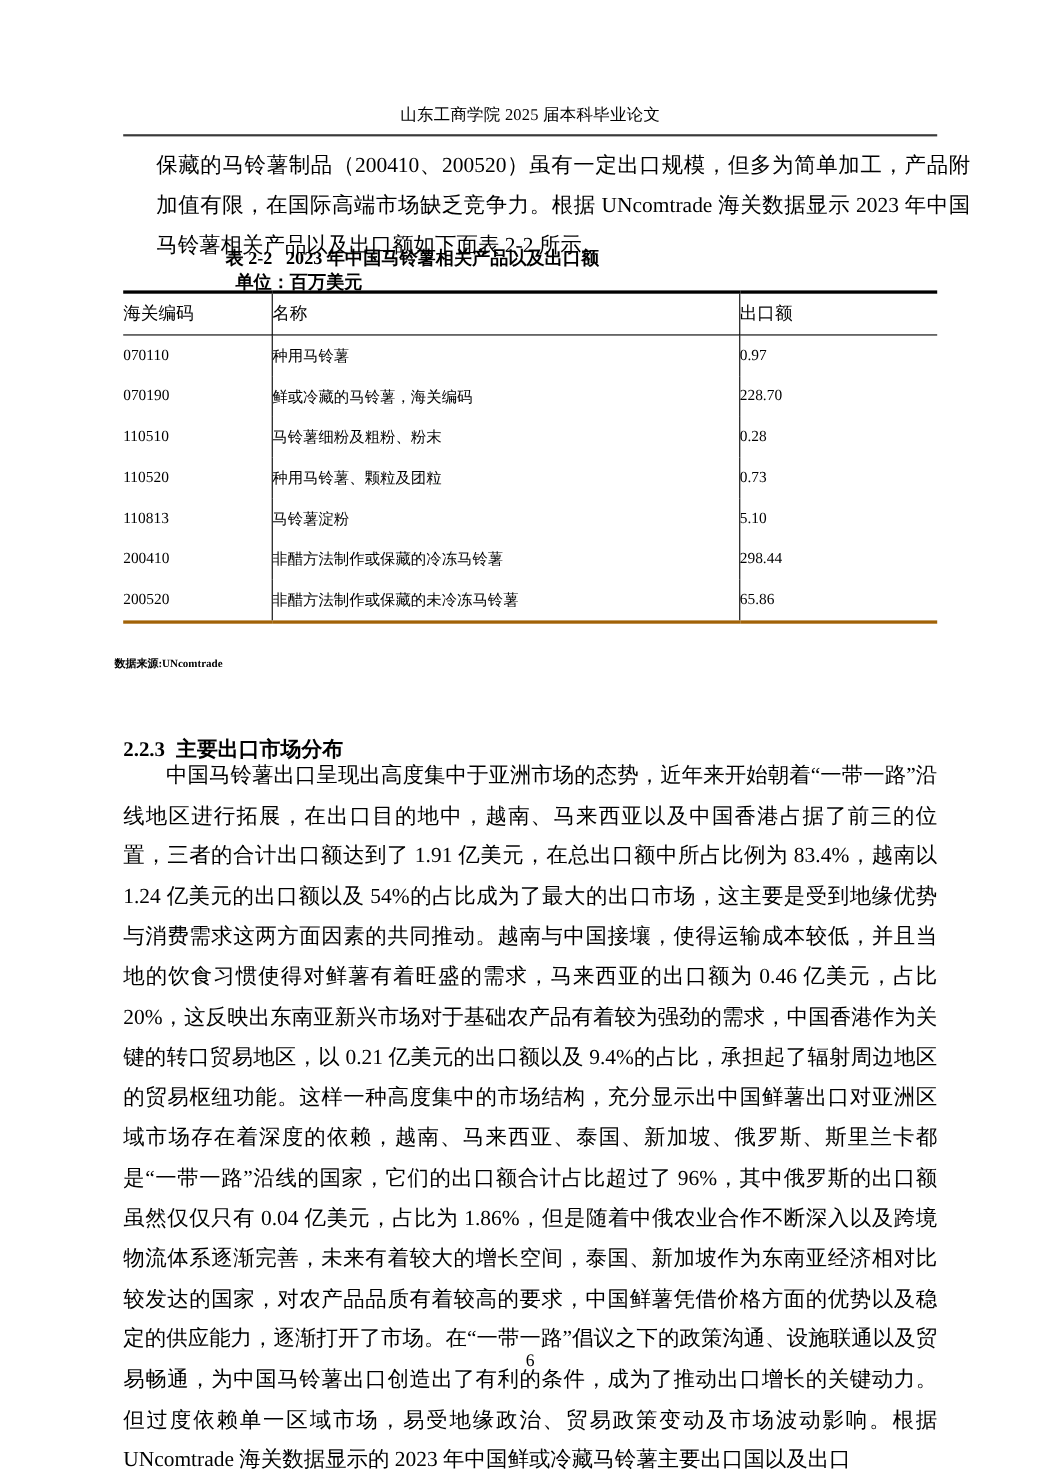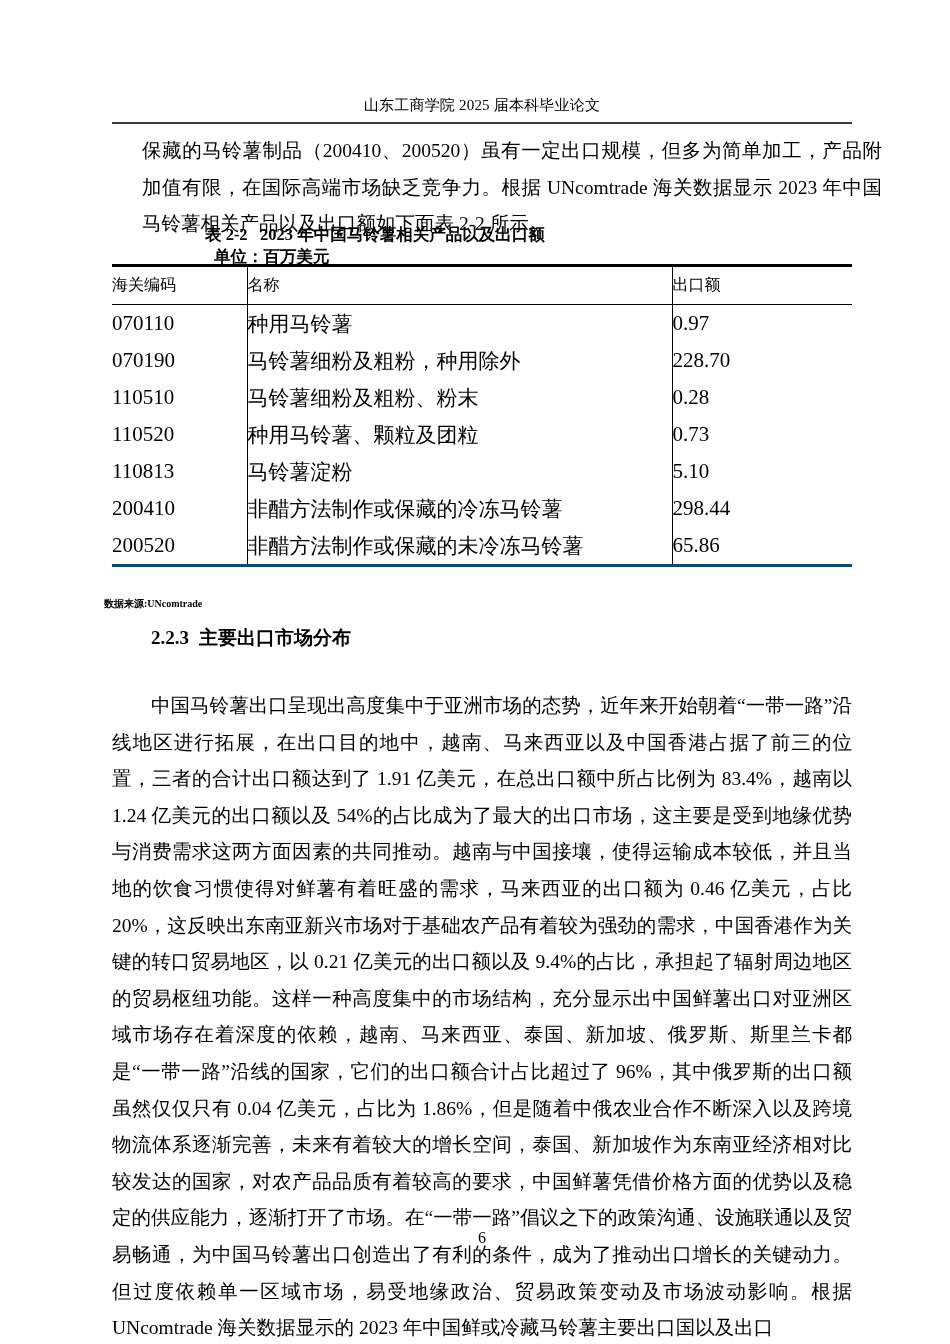--- a/index.html
+++ b/index.html
@@ -103,55 +103,54 @@
     padding: 0;
     vertical-align: middle;
     font-weight: normal;
   }
   .doc-table thead th {
     height: 37px;
     font-size: 16px;
   }
   .doc-table tbody td {
     height: 37px;
-    font-size: 21px;
+    font-size: 14px;
   }
   
   .doc-table thead tr.head-row th {
     border-top: 3px solid #000;
     border-bottom: 1.1px solid #000;
   }
   
   .doc-table tbody tr:last-child td {
-    border-bottom: 3px solid #0c4a6e;
+    border-bottom: 3px solid #a16207;
   }
   
   .doc-table .vl-right { border-right: 1.1px solid #000; }
 
   
   .source-note {
     position: absolute;
     left: 104px;
     top: 593px;
     font-size: 10px;
     font-weight: bold;
     line-height: 22px;
     font-family: "Liberation Serif", "DejaVu Serif", serif;
   }
 
   
   .section-heading {
     position: absolute;
     left: 112px;
-    top: 624px;
+    top: 668px;
     font-size: 19px;
     font-weight: bold;
     line-height: 28px;
     font-family: "Liberation Sans", "DejaVu Sans", sans-serif;
-    margin-left: 39px;
   }
   .section-heading .num {
     font-family: "Liberation Serif", "DejaVu Serif", serif;
     font-weight: bold;
   }
   .section-heading .txt {
     margin-left: 10px;
     font-family: "Liberation Sans", "DejaVu Sans", sans-serif;
   }
 
@@ -197,21 +196,21 @@
       </tr>
     </thead>
     <tbody>
       <tr>
         <td class="vl-right">070110</td>
         <td class="vl-right">种用马铃薯</td>
         <td>0.97</td>
       </tr>
       <tr>
         <td class="vl-right">070190</td>
-        <td class="vl-right">马铃薯细粉及粗粉，种用除外</td>
+        <td class="vl-right">鲜或冷藏的马铃薯，海关编码</td>
         <td>228.70</td>
       </tr>
       <tr>
         <td class="vl-right">110510</td>
         <td class="vl-right">马铃薯细粉及粗粉、粉末</td>
         <td>0.28</td>
       </tr>
       <tr>
         <td class="vl-right">110520</td>
         <td class="vl-right">种用马铃薯、颗粒及团粒</td>

